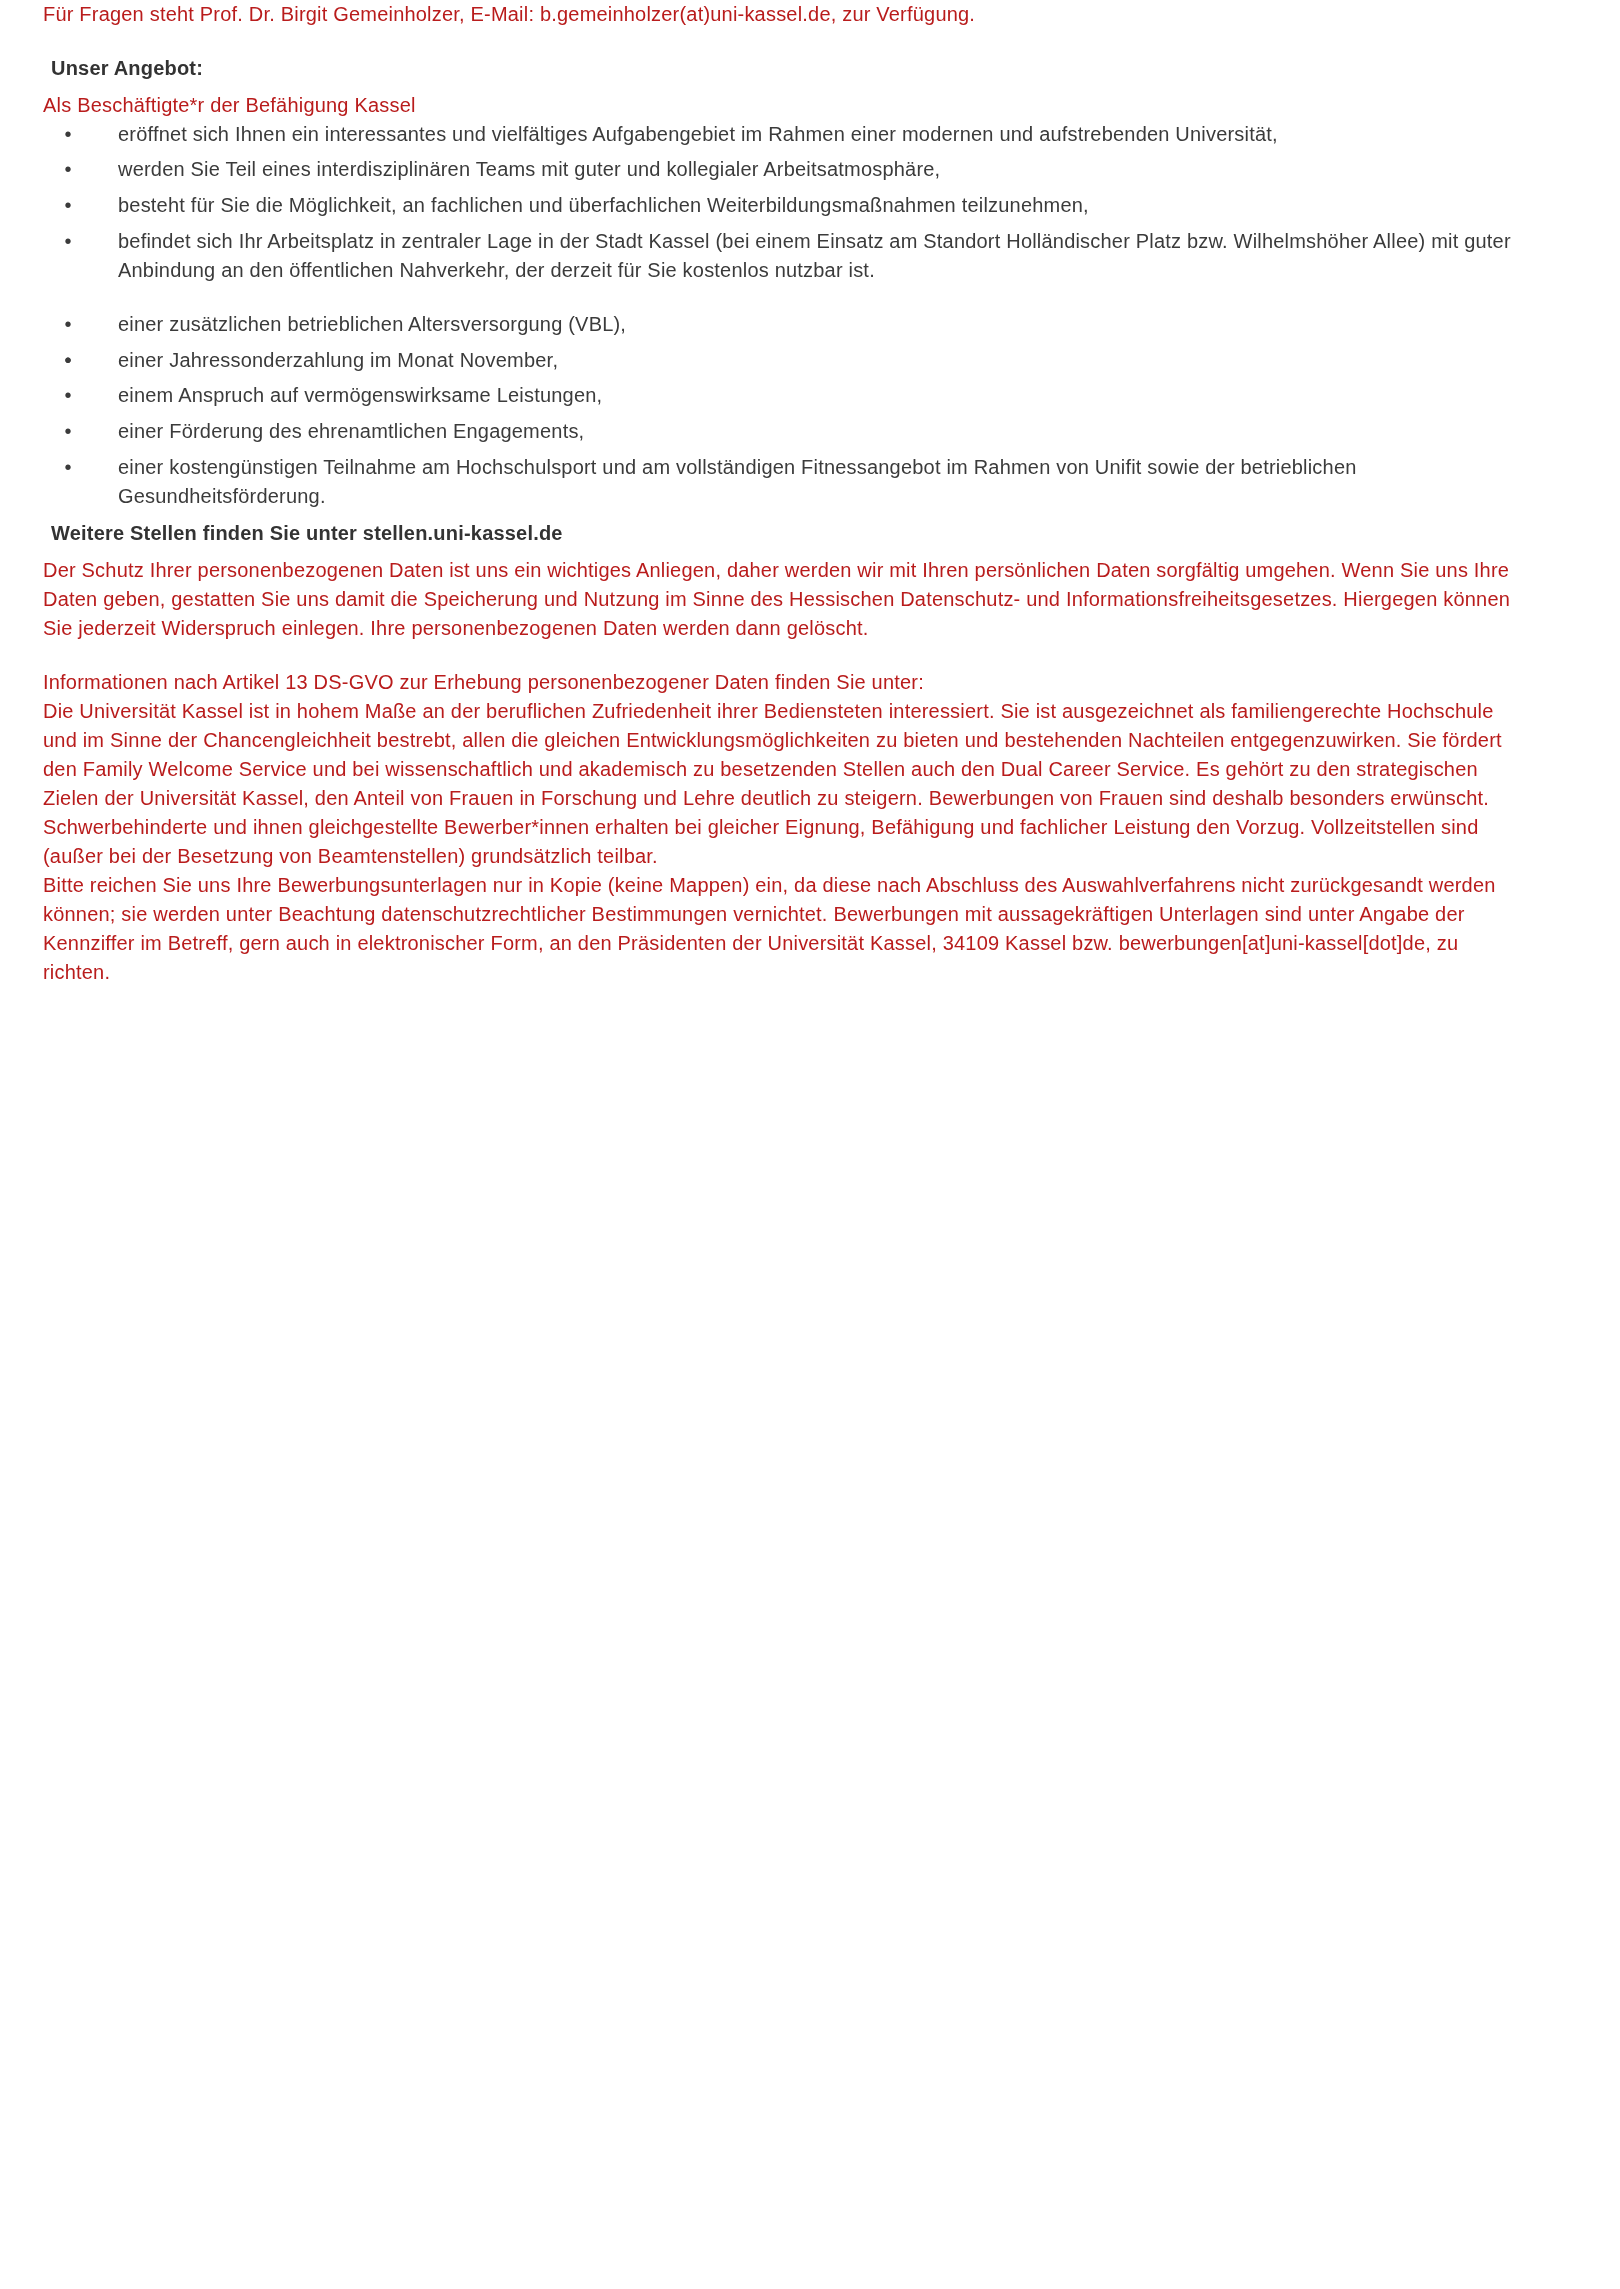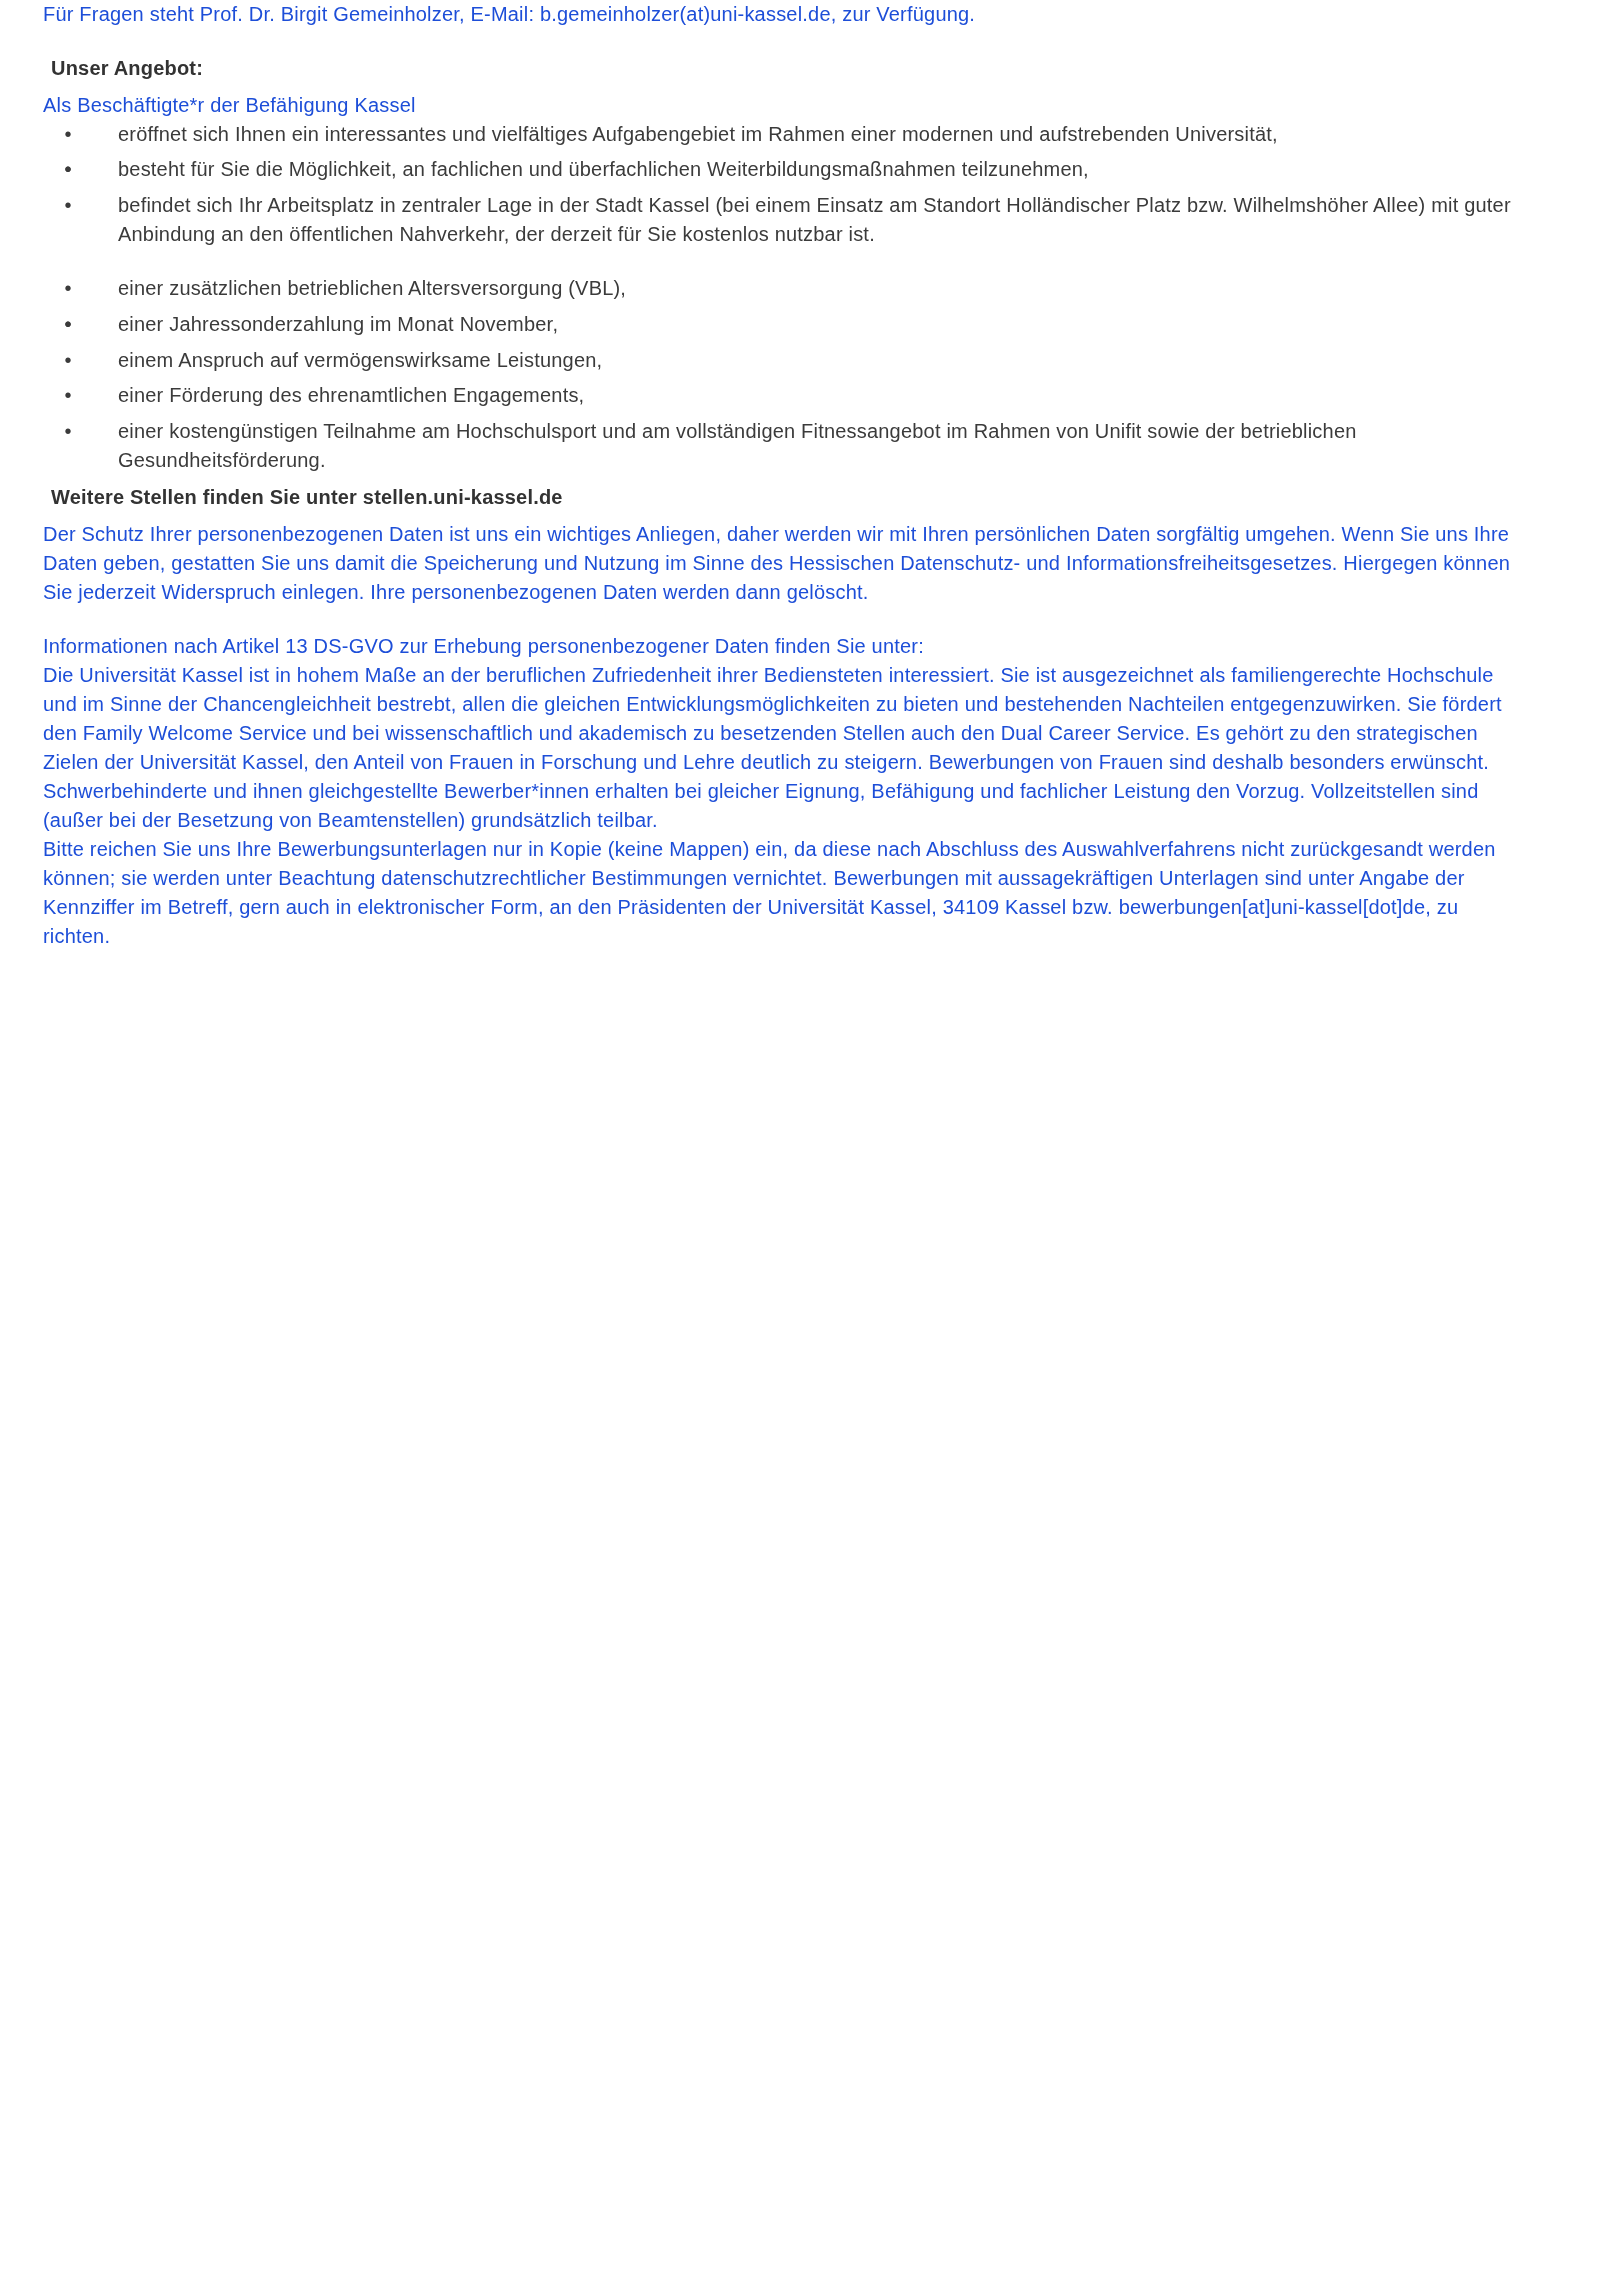--- a/index.html
+++ b/index.html
@@ -25,21 +25,21 @@
   .content {
     position: absolute;
     left: 43px;
     top: 0px;
     width: 1478px;
   }
   p.para {
     margin: 0;
     font-size: 20px;
     line-height: 29px;
-    color: #1d4ed8;
+    color: #b91c1c;
     letter-spacing: 0.01em;
   }
   .sp-top-1 { margin-top: 3.9px; }
   .sp-block { margin-top: 24.5px; }
   .sp-small { margin-top: 2px; }
   .heading {
     margin: 8px;
     font-size: 20px;
     line-height: 29px;
     font-weight: bold;
@@ -91,20 +91,21 @@
     <div class="sp-block">
       <div class="heading">Unser Angebot:</div>
       <p class="para sp-small">Als Beschäftigte*r der Befähigung Kassel</p>
       <ul class="bullets">
         <li>
           <span class="bullet-dot">•</span>
           <span>eröffnet sich Ihnen ein interessantes und vielfältiges Aufgabengebiet im Rahmen einer modernen und aufstrebenden Universität,</span>
         </li>
         <li>
           <span class="bullet-dot">•</span>
+          <span>werden Sie Teil eines interdisziplinären Teams mit guter und kollegialer Arbeitsatmosphäre,</span>
         </li>
         <li>
           <span class="bullet-dot">•</span>
           <span>besteht für Sie die Möglichkeit, an fachlichen und überfachlichen Weiterbildungsmaßnahmen teilzunehmen,</span>
         </li>
         <li>
           <span class="bullet-dot">•</span>
           <span>befindet sich Ihr Arbeitsplatz in zentraler Lage in der Stadt Kassel (bei einem Einsatz am Standort Holländischer Platz bzw. Wilhelmshöher Allee) mit guter Anbindung an den öffentlichen Nahverkehr, der derzeit für Sie kostenlos nutzbar ist.</span>
         </li>
       </ul>

